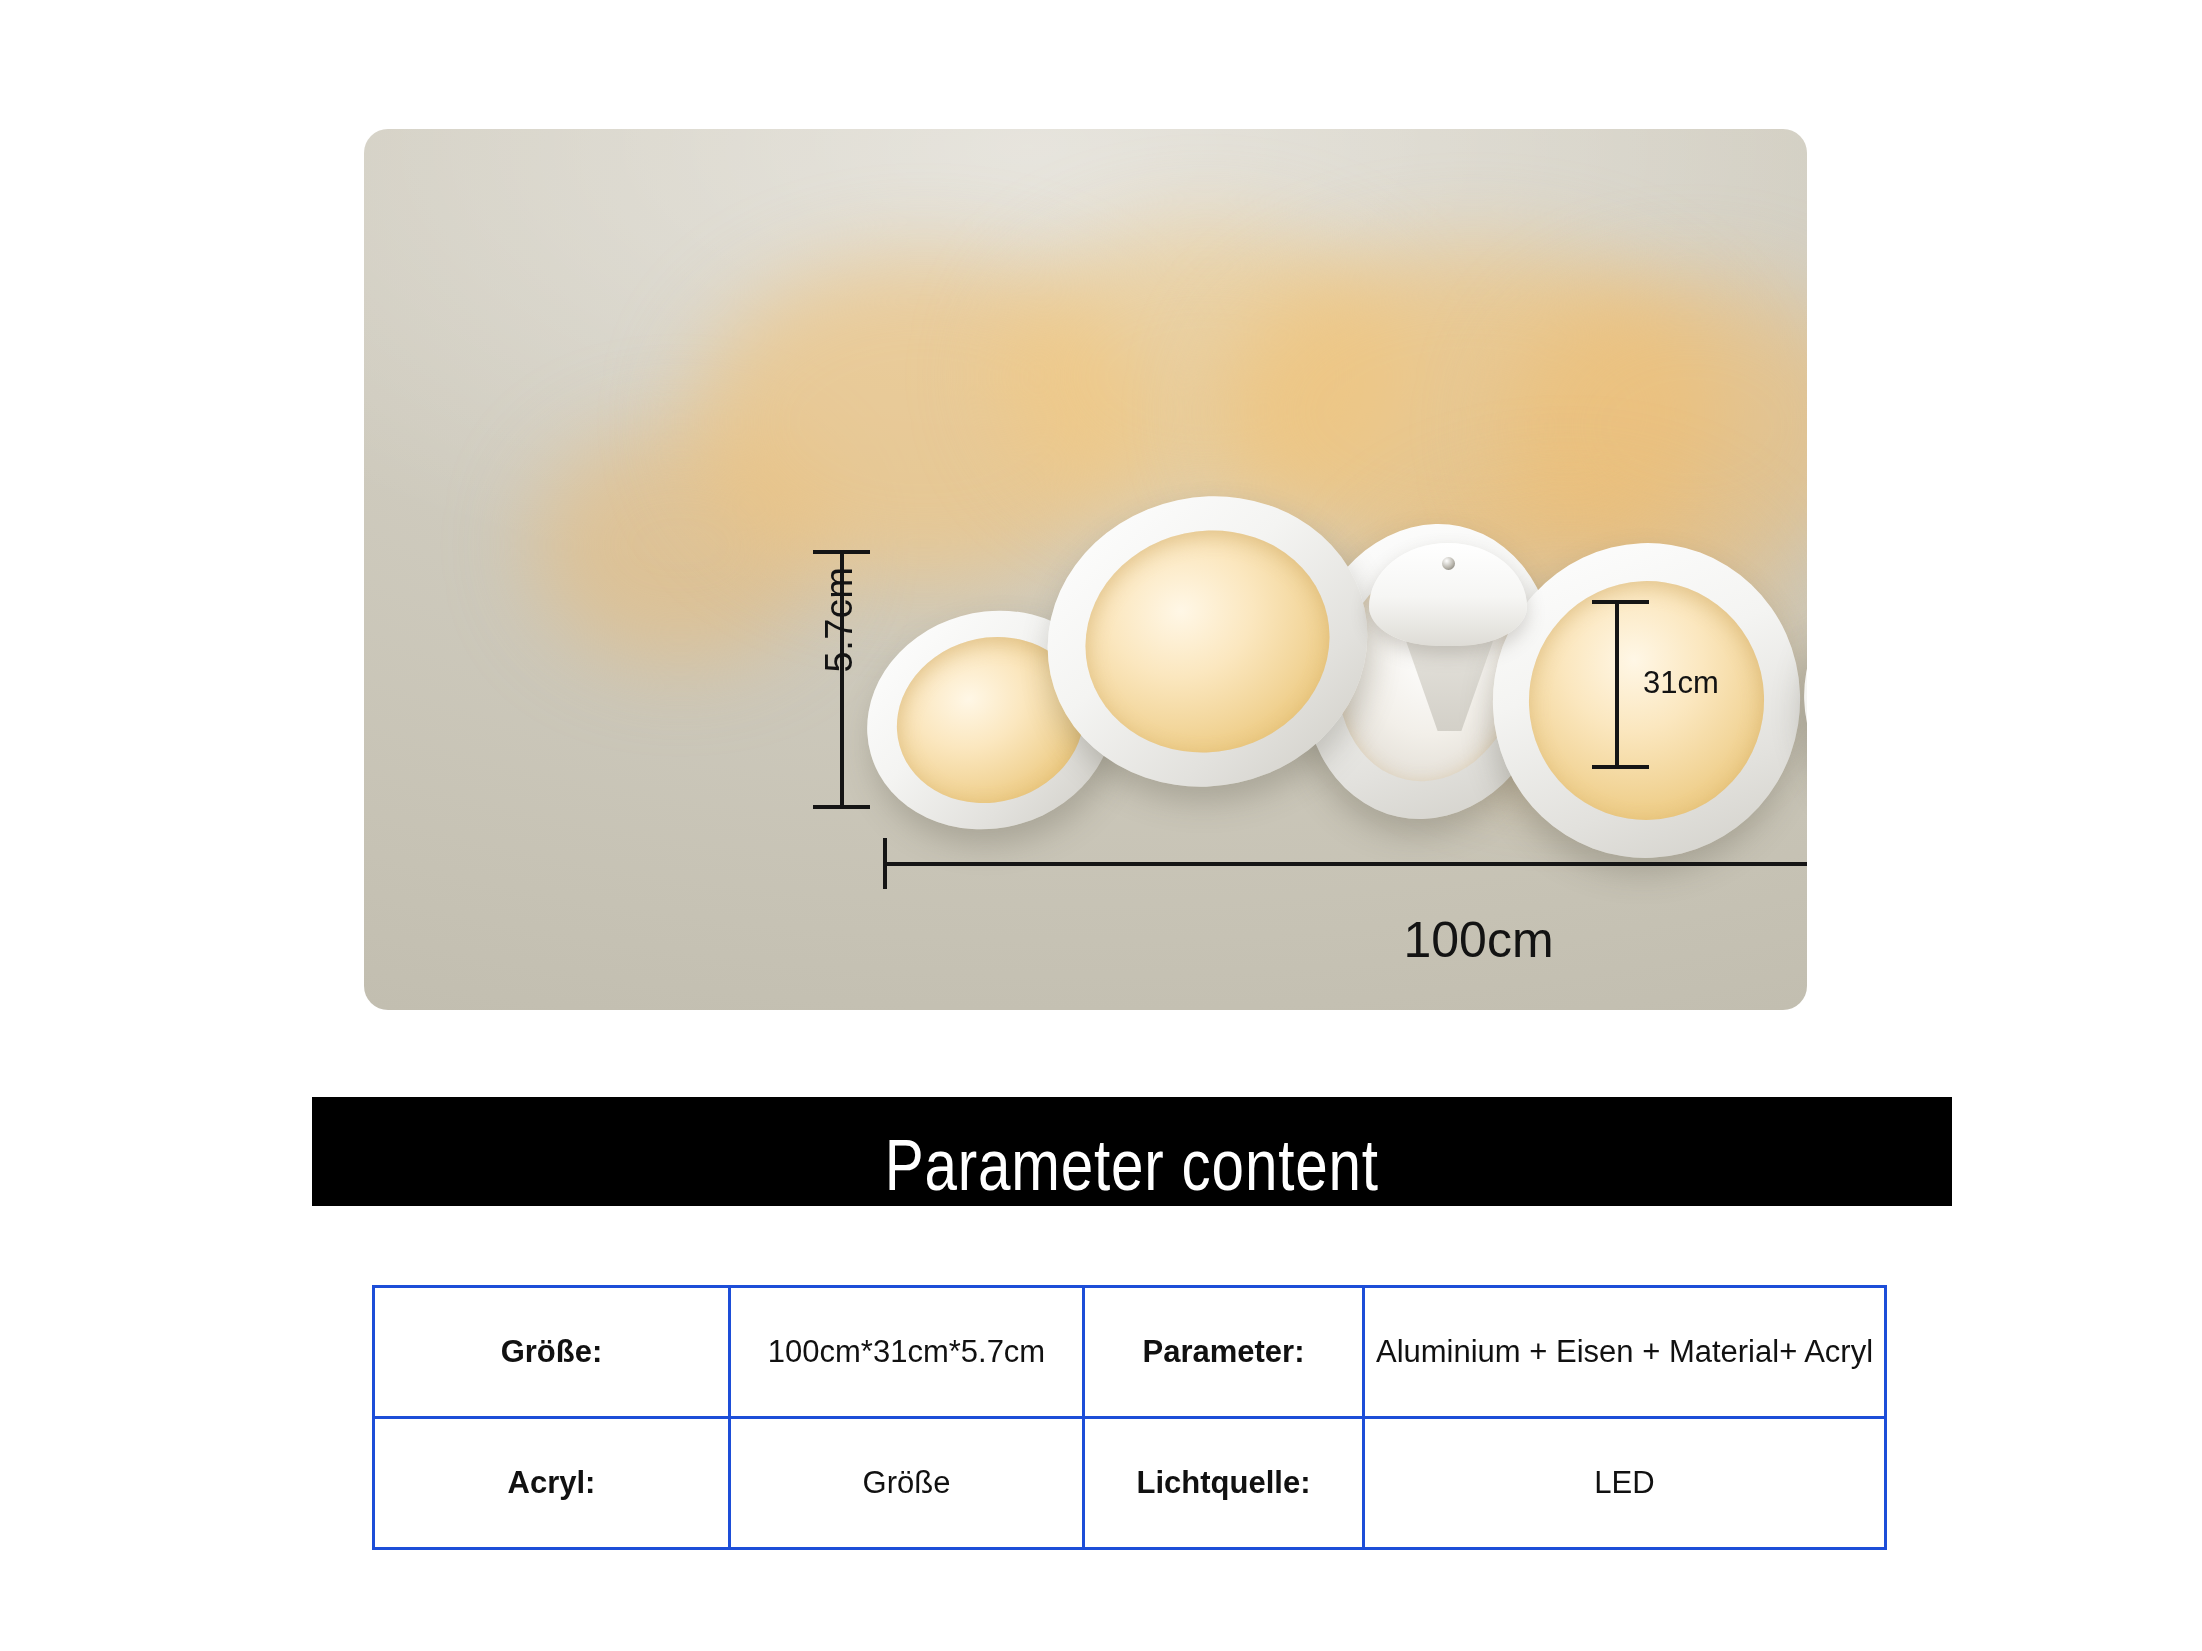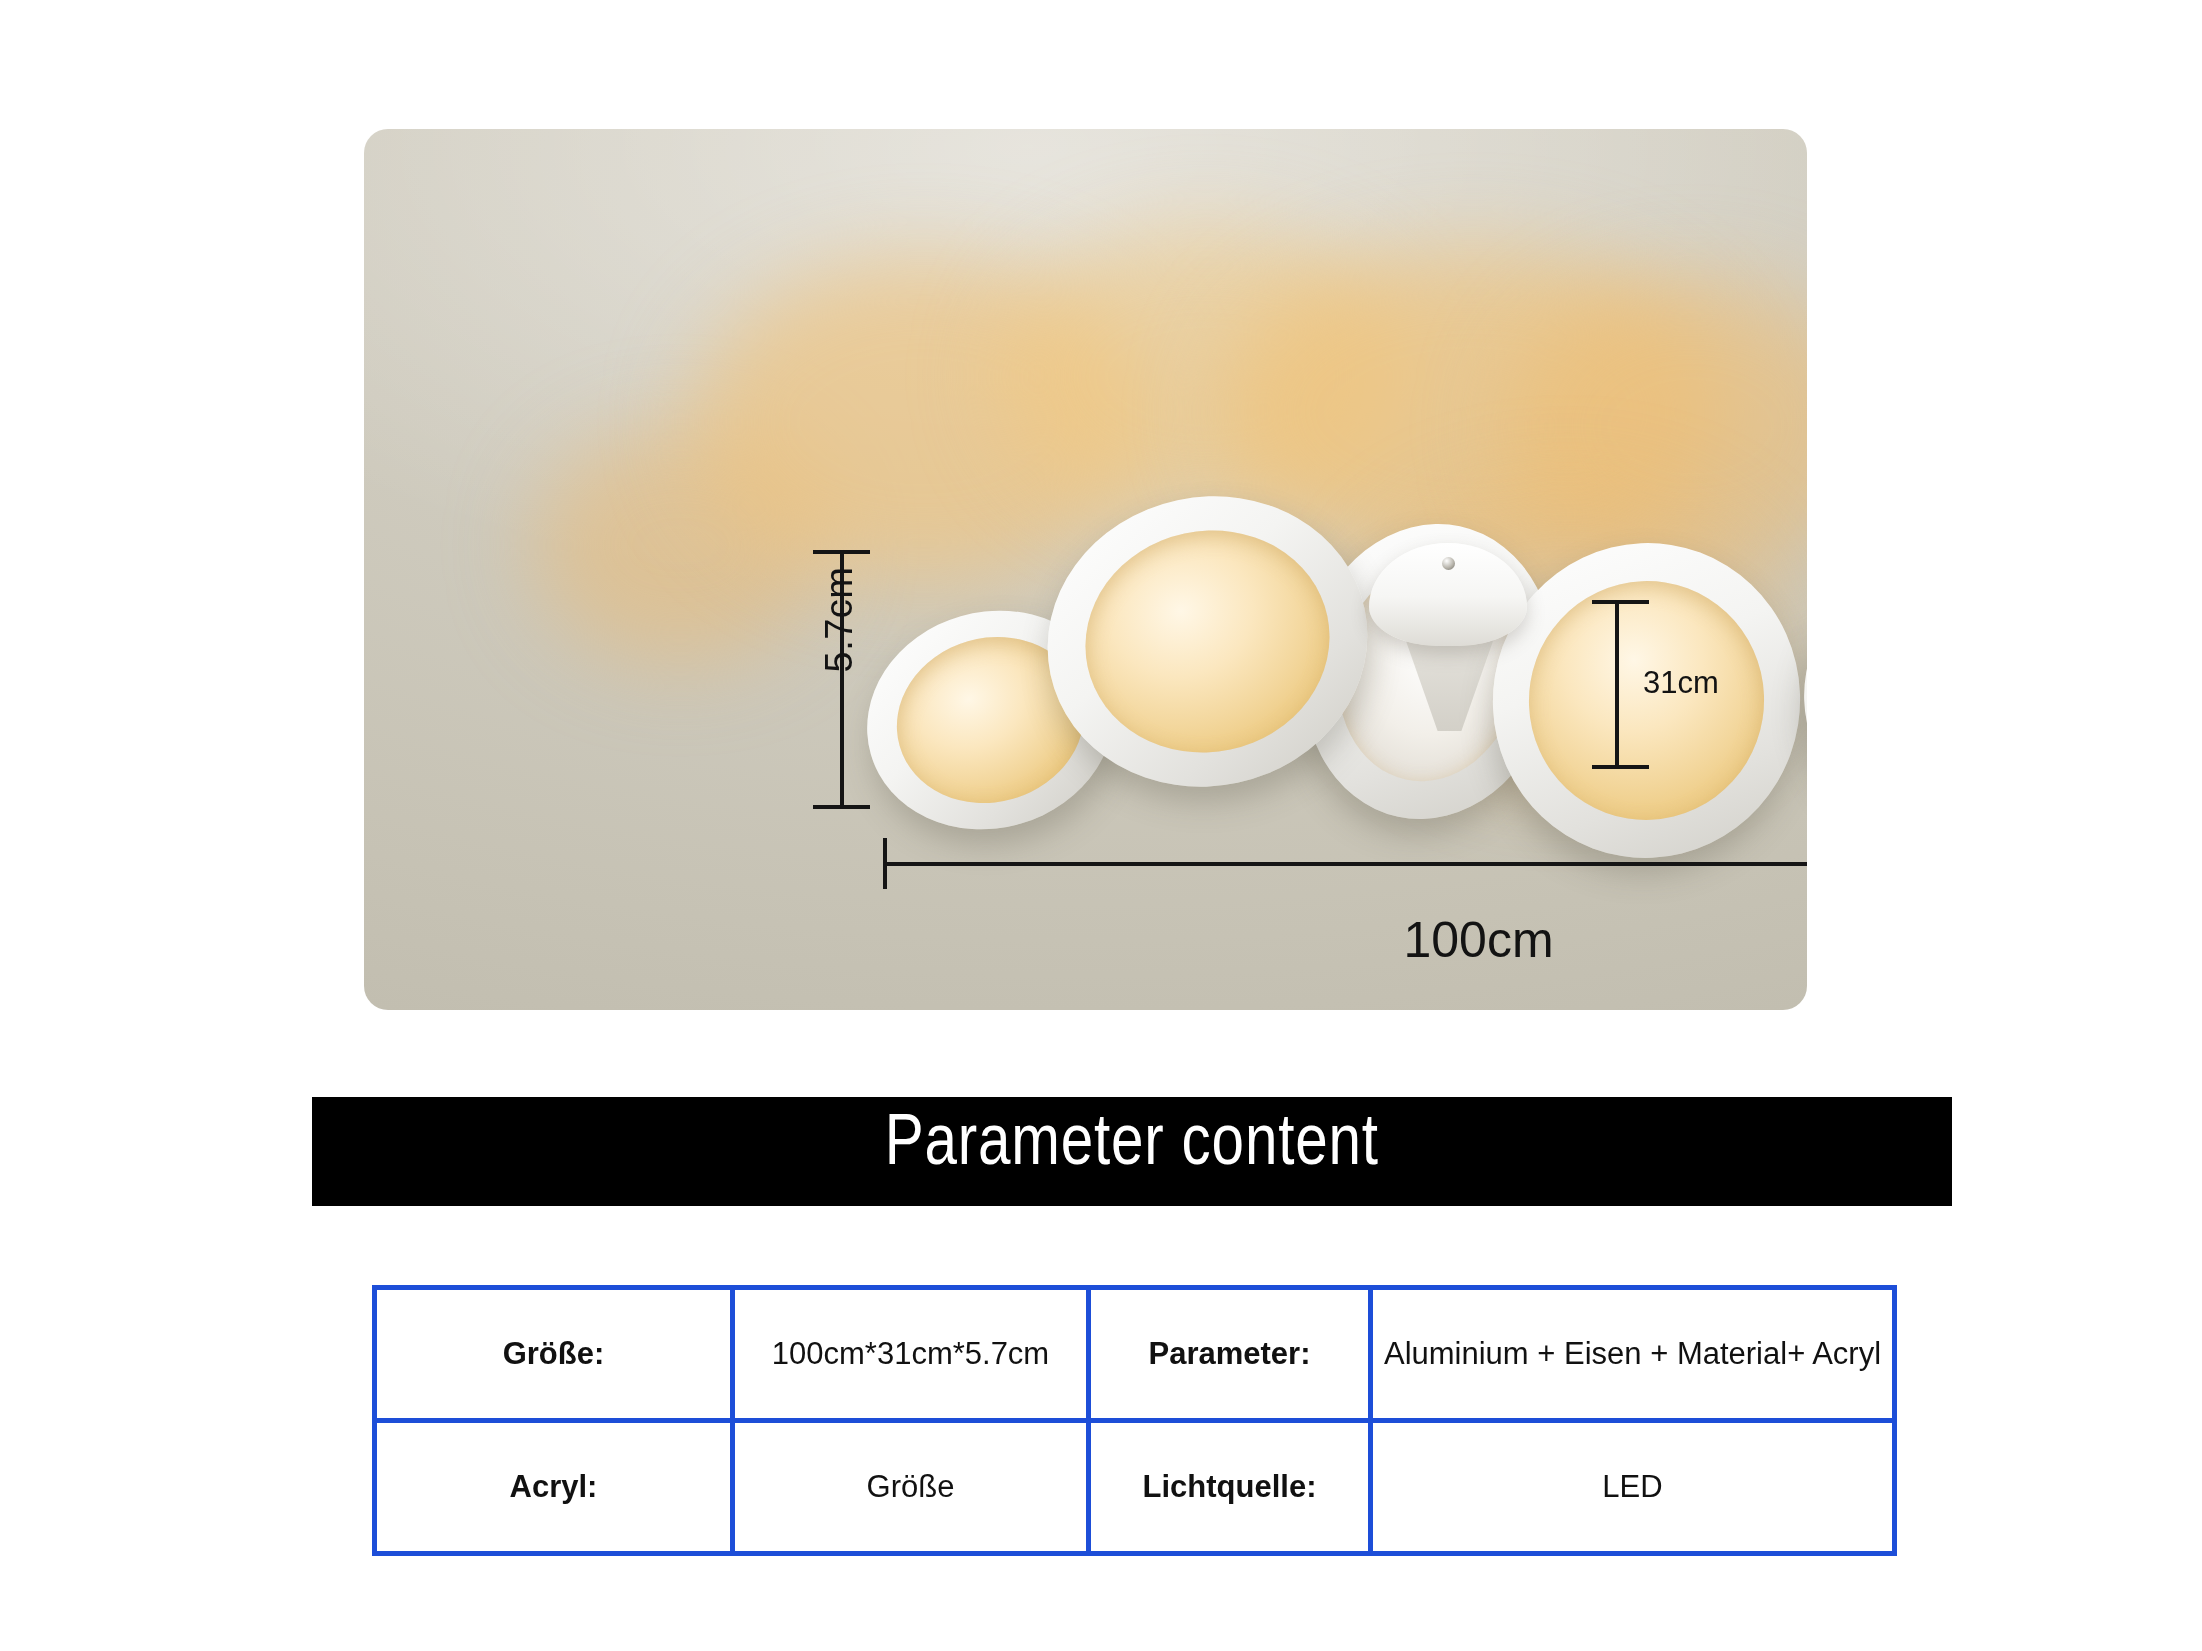--- a/index.html
+++ b/index.html
@@ -73,28 +73,28 @@
   #dim-v2-cap-bot{left:1228px;top:636px;width:57px;height:4px;}
   #dim-v2-label{position:absolute;left:1279px;top:536px;font-size:31px;color:#131313;}
 
   #dim-h-line{left:521px;top:733px;width:1187px;height:4px;}
   #dim-h-cap-l{left:519px;top:709px;width:4px;height:51px;}
   #dim-h-label{position:absolute;left:521px;top:782px;width:1187px;text-align:center;
      font-size:50px;color:#131313;}
 
   
   #banner{position:absolute;left:312px;top:1097px;width:1640px;height:109px;
-     background:#000000;display:flex;align-items:flex-start;justify-content:center;}
+     background:#000000;display:flex;align-items:flex-end;justify-content:center;}
   #banner-title{color:#ffffff;font-size:73px;font-weight:400;
      transform:scaleX(.80);transform-origin:50% 50%;white-space:nowrap;letter-spacing:1px;}
 
   
   #spec-table{position:absolute;left:372px;top:1285px;width:1420px;
      border-collapse:collapse;table-layout:fixed;background:#fff;}
-  #spec-table td{border:5px solid #1d4ed8;height:116px;text-align:center;vertical-align:middle;
+  #spec-table td{border:3px solid #1d4ed8;height:116px;text-align:center;vertical-align:middle;
      font-size:31px;color:#111;padding:6px 10px;line-height:1.35;}
   #spec-table td.label{font-weight:bold;}
   .c1{width:333px;} .c2{width:331px;} .c3{width:257px;} .c4{width:499px;}
 </style>
 </head>
 <body>
 
 <div id="photo-panel">
 
   <div class="wallsheen"></div>

